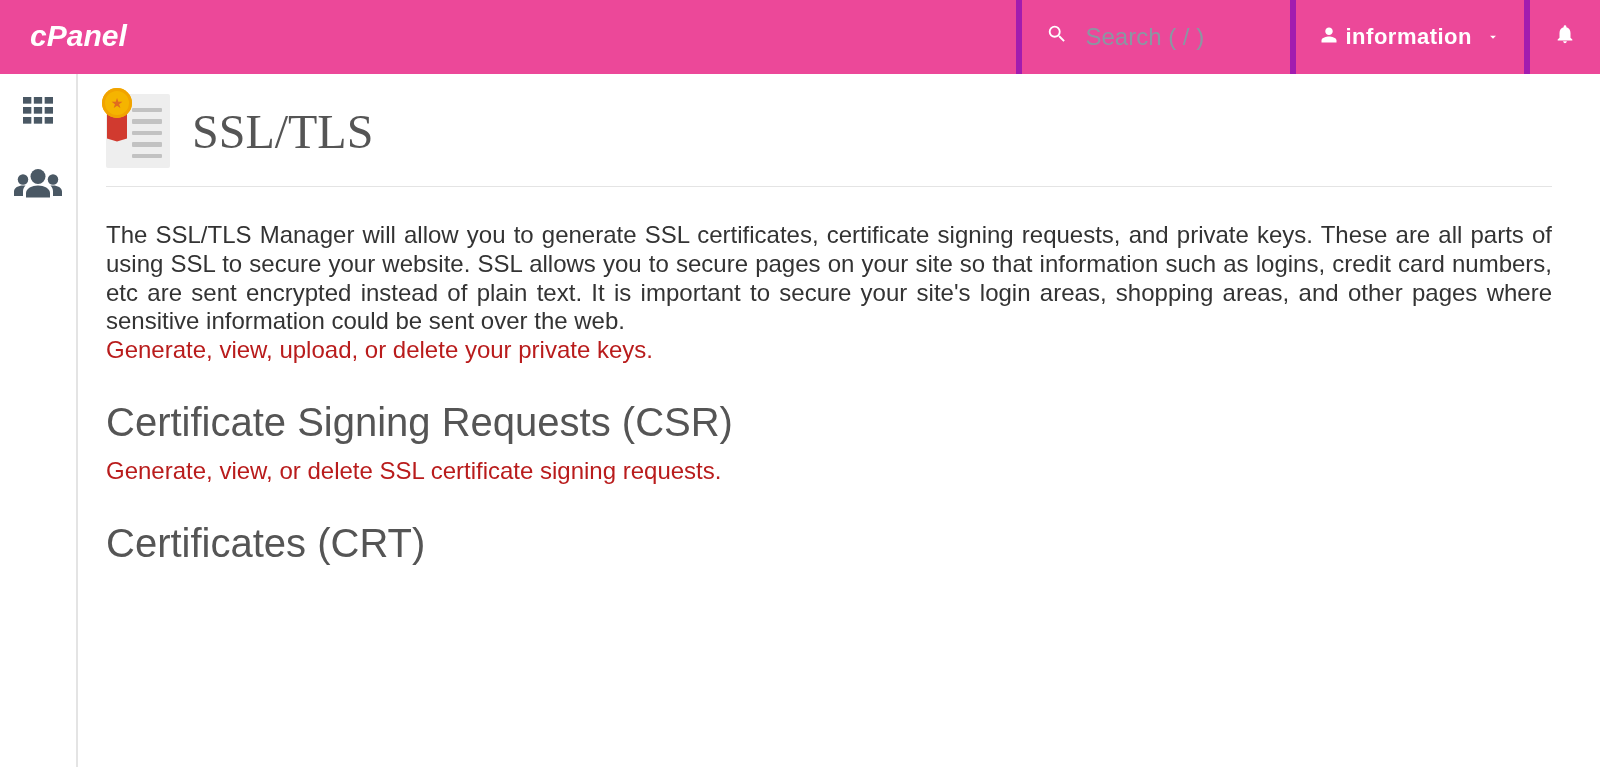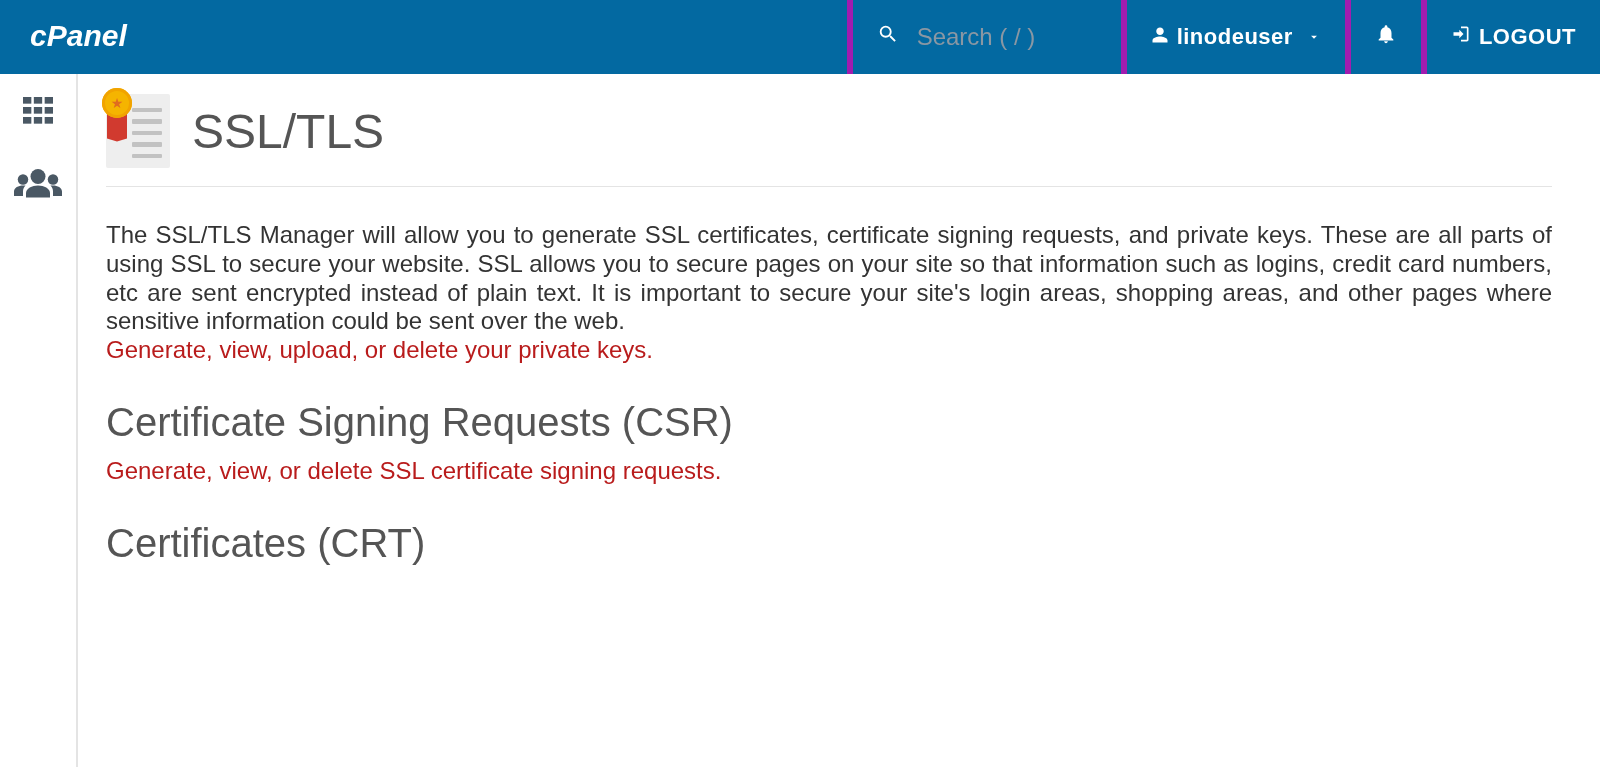--- a/index.html
+++ b/index.html
@@ -6,21 +6,21 @@
   body {
     font-family: -apple-system, BlinkMacSystemFont, "Segoe UI", Helvetica, Arial, sans-serif;
     background: #fff;
     color: #333;
     width: 1600px;
     height: 767px;
     overflow: hidden;
   }
   
   .topbar {
-    background: #0369a1;
+    background: #ec4899;
     height: 74px;
     display: flex;
     align-items: center;
     color: #fff;
   }
   .logo {
     padding: 0 30px;
     display: flex;
     align-items: center;
     height: 100%;
@@ -94,20 +94,21 @@
     align-items: center;
     gap: 22px;
     padding-bottom: 18px;
     border-bottom: 1px solid #e4e4e4;
     margin-bottom: 34px;
   }
   .page-title {
     font-size: 48px;
     font-weight: 400;
     color: #555;
+    font-family: Liberation Serif, serif;
   }
   .page-icon {
     width: 64px;
     height: 74px;
     background: #eee;
     position: relative;
     border-radius: 2px;
   }
   .page-icon-lines {
     position: absolute;
@@ -197,44 +198,36 @@
     </span>
     <input class="search-input" type="text" placeholder="Search ( / )" style="">
   </div>
 
   <div class="top-item">
     <span class="user-icon">
       <svg width="18" height="18" viewBox="0 0 24 24" fill="#fff">
           <path d="M12 12c2.7 0 5-2.3 5-5s-2.3-5-5-5-5 2.3-5 5 2.3 5 5 5zm0 2c-3.3 0-10 1.7-10 5v3h20v-3c0-3.3-6.7-5-10-5z"></path>
         </svg>
     </span>
-    <span>linodeuser</span>
+    <span>information</span>
     <span class="chevron-down">
       <svg width="14" height="14" viewBox="0 0 24 24" fill="#fff">
           <path d="M7 10l5 5 5-5z"></path>
         </svg>
     </span>
   </div>
 
   <div class="top-item">
     <span class="bell-icon">
       <svg width="22" height="22" viewBox="0 0 24 24" fill="#fff">
           <path d="M12 22c1.1 0 2-.9 2-2h-4c0 1.1.9 2 2 2zm6-6V11c0-3.07-1.63-5.64-4.5-6.32V4a1.5 1.5 0 10-3 0v.68C7.63 5.36 6 7.92 6 11v5l-2 2v1h16v-1l-2-2z"></path>
         </svg>
     </span>
   </div>
 
-  <div class="top-item">
-    <span class="logout-icon">
-      <svg width="20" height="20" viewBox="0 0 24 24" fill="#fff">
-          <path d="M10 17l5-5-5-5v3H3v4h7v3zM19 3h-7v2h7v14h-7v2h7c1.1 0 2-.9 2-2V5c0-1.1-.9-2-2-2z"></path>
-        </svg>
-    </span>
-    <span>LOGOUT</span>
-  </div>
 </div>
 
 <div class="body-wrap">
   <div class="sidebar">
     <div class="sidebar-btn">
       <span>
         <svg width="40" height="40" viewBox="0 0 24 24" fill="#4a5864">
           <rect x="3" y="3" width="5" height="4"></rect>
             <rect x="9.5" y="3" width="5" height="4"></rect>
             <rect x="16" y="3" width="5" height="4"></rect>

